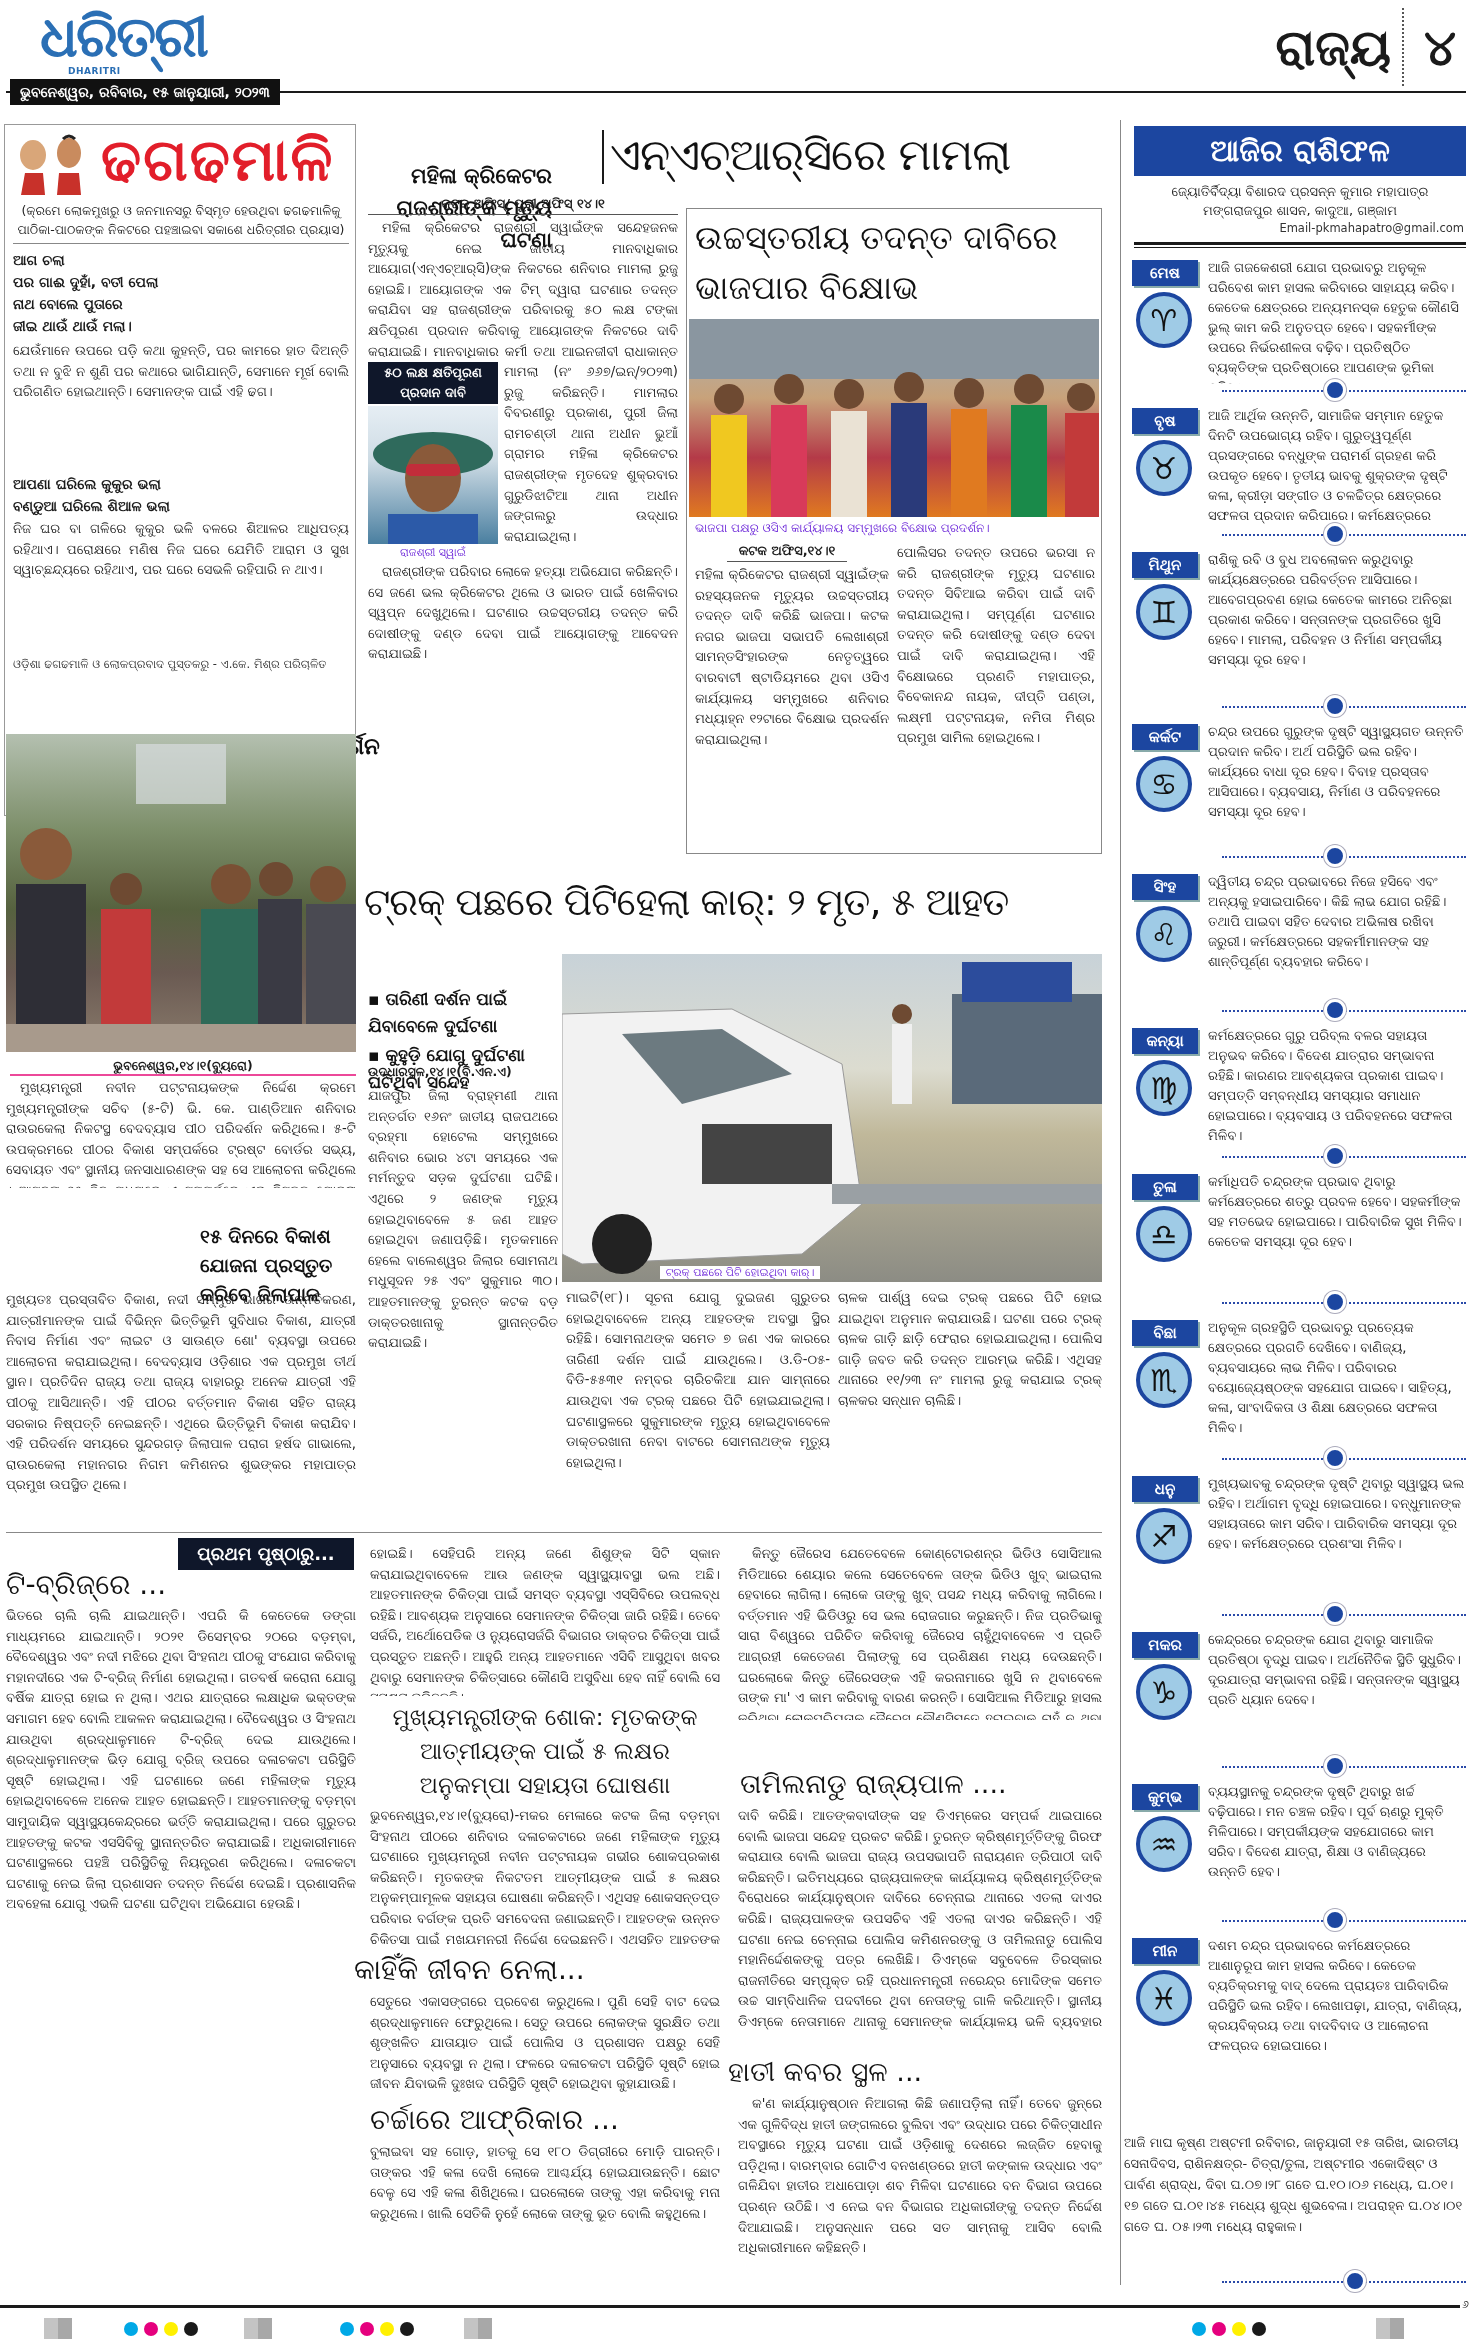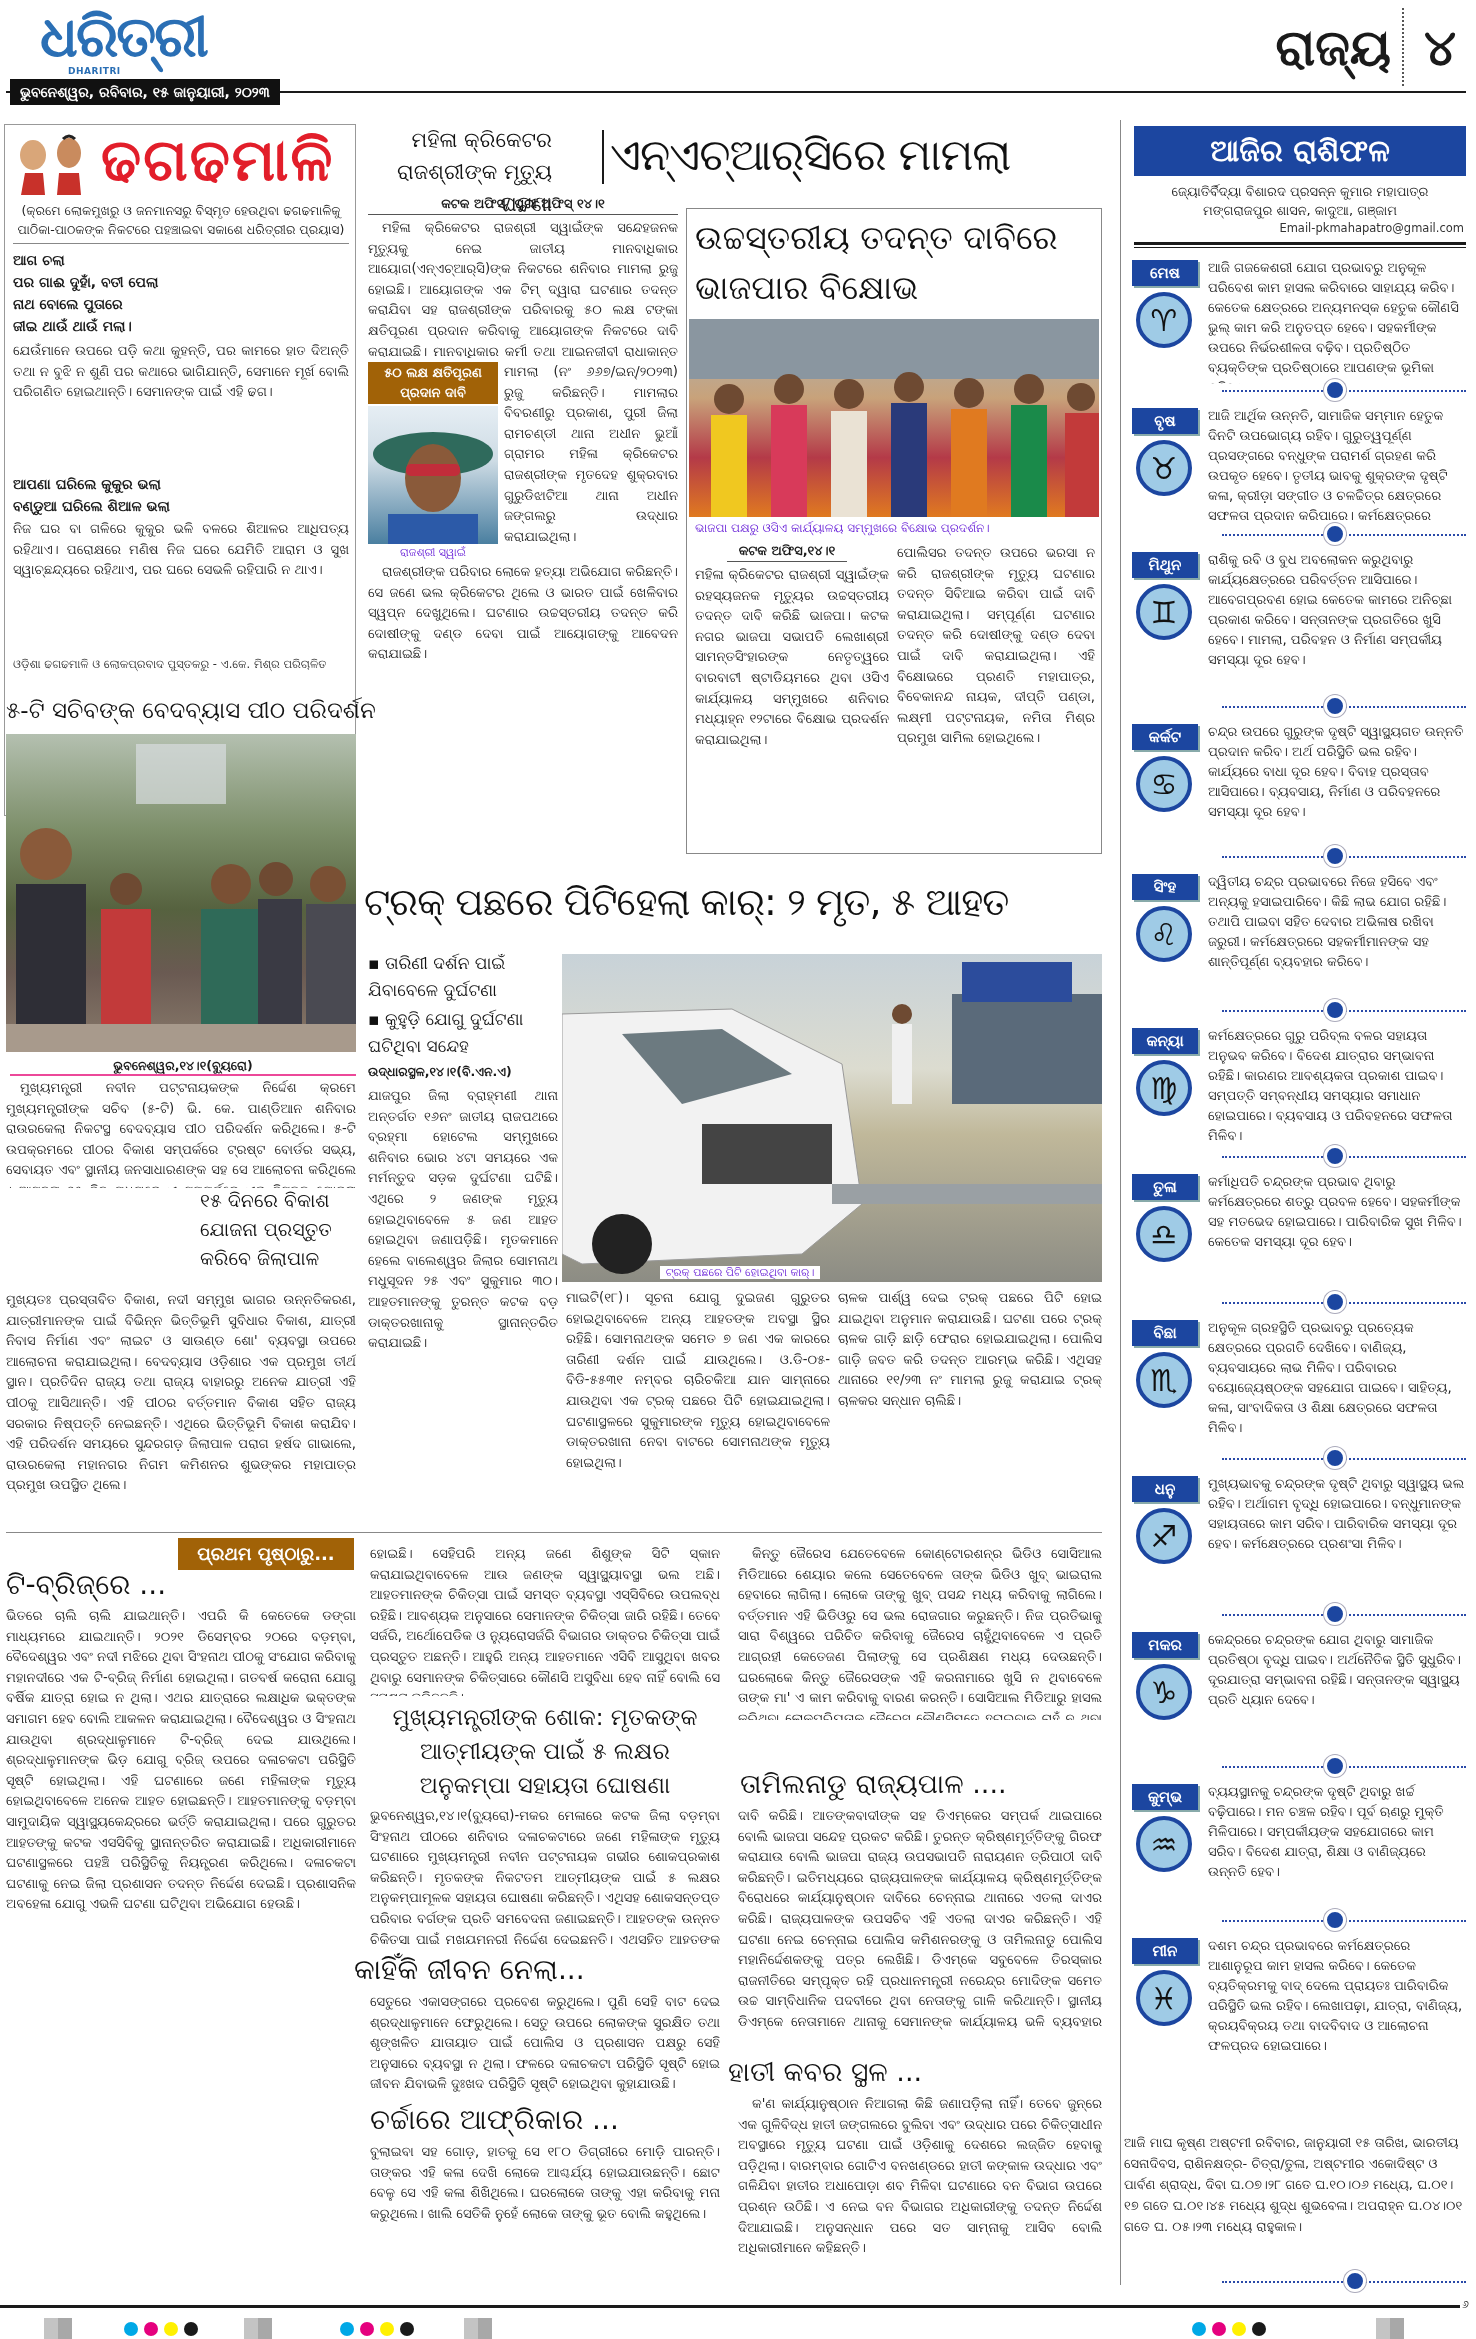--- a/index.html
+++ b/index.html
@@ -17,28 +17,28 @@
   .logo-text { font-size: 56px; line-height: 60px; color: #2a6fb5; font-family: "DejaVu Serif", serif; font-weight: bold; letter-spacing: -2px; }
   .logo-sub { position: absolute; left: 28px; top: 60px; font-size: 9px; font-weight: bold; color: #2a6fb5; letter-spacing: 0.5px; }
   .dateline { position: absolute; left: 10px; top: 79px; height: 26px; background: #111; color: #fff; font-size: 14px; line-height: 26px; padding: 0 10px; font-weight: bold; }
   .section-name { position: absolute; right: 85px; top: 18px; font-size: 50px; line-height: 60px; font-weight: bold; color: #1a1a1a; }
   .page-no { position: absolute; right: 20px; top: 18px; font-size: 50px; line-height: 60px; font-weight: bold; }
   .page-sep { position: absolute; left: 1402px; top: 8px; height: 78px; border-left: 2px dotted #555; }
   
   .box { position: absolute; border: 1px solid #999; }
   .dhaga-title { font-size: 58px; line-height: 70px; color: #e21e2a; font-weight: bold; font-family: "DejaVu Serif", serif; letter-spacing: 2px; }
   .cartoon { position: absolute; width: 80px; height: 62px; }
-  .head-lg { font-weight: normal; color: #111; }
+  .head-lg { font-weight: bold; color: #111; margin-top: 36px; }
   .photo { position: absolute; overflow: hidden; }
   .caption { font-size: 12px; color: #6d28d9; }
   .rashi-head { position: absolute; left: 1134px; top: 126px; width: 332px; height: 50px; background: #1c46a0; color: #fff; font-size: 30px; line-height: 50px; text-align: center; font-weight: bold; }
   .rashi-label { position: absolute; width: 66px; height: 26px; background: #1c46a0; color: #fff; font-size: 15px; line-height: 26px; text-align: center; font-weight: bold; box-shadow: 2px 2px 0 #8aa; }
   .rashi-icon { position: absolute; width: 56px; height: 56px; border-radius: 50%; background: #9fcbe6; border: 4px solid #1c46a0; display: flex; align-items: center; justify-content: center; font-size: 30px; color: #111; }
   .rashi-text { position: absolute; font-size: 13.2px; line-height: 20px; color: #222; overflow: hidden; }
-  .black-label { position: absolute; background: #a16207; color: #fff; font-weight: bold; text-align: center; }
+  .black-label { position: absolute; background: #0f172a; color: #fff; font-weight: bold; text-align: center; }
   .reg-mark { position: absolute; width: 14px; height: 14px; border-radius: 50%; }
   .gray-mark { position: absolute; width: 28px; height: 24px; background: linear-gradient(90deg, #c4c4c4 50%, #a8a8a8 50%); }
 </style>
 </head>
 <body>
 
 <div class="logo">
   <div class="logo-text">ଧରିତ୍ରୀ</div>
   <div class="logo-sub">DHARITRI</div>
 </div>

